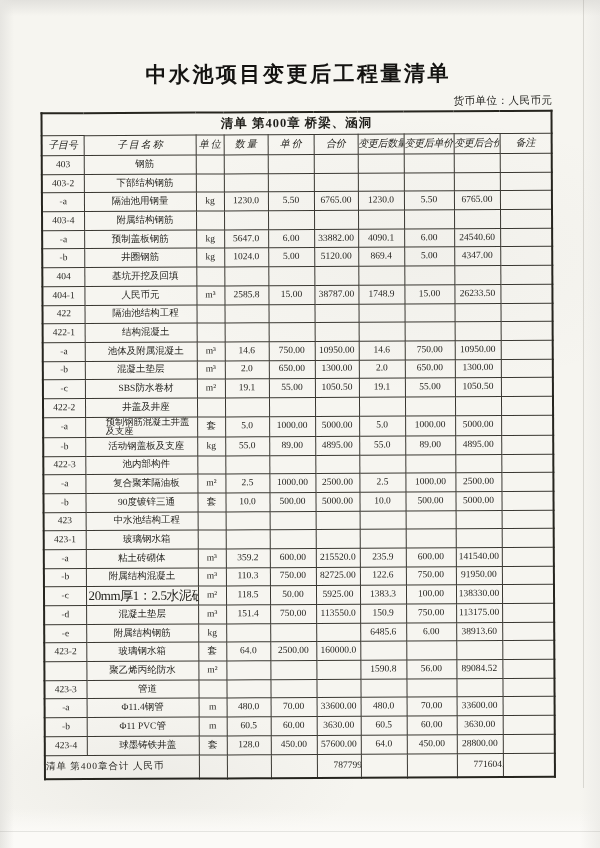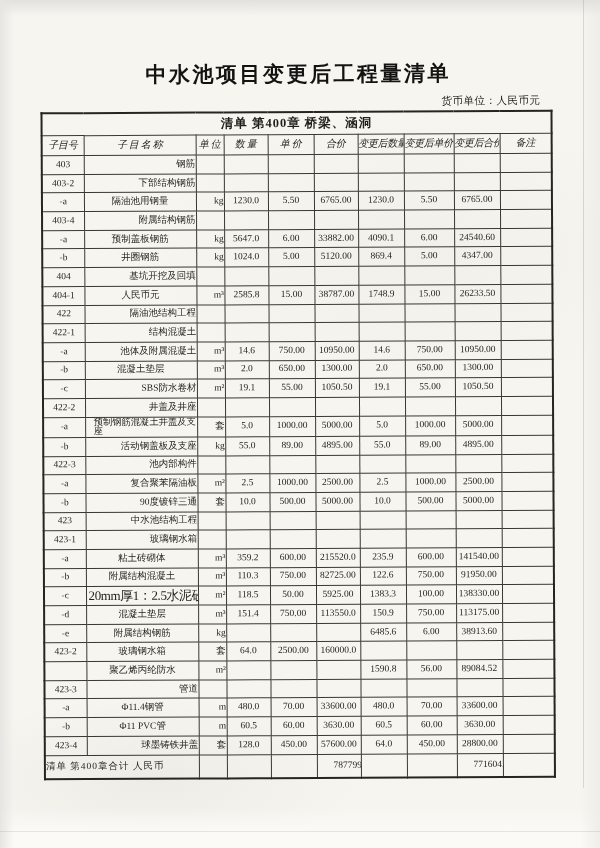--- a/index.html
+++ b/index.html
@@ -32,21 +32,21 @@
     position:absolute;left:0;top:0;width:600px;
     transform:rotate(-0.3deg);
     transform-origin:300px 400px;
   }
   .doc-title{
     position:absolute;left:0;top:60px;width:600px;
     text-align:center;font-size:21px;font-weight:bold;
     letter-spacing:2.5px;color:#141311;
   }
   .currency-note{
-    position:absolute;top:95px;right:58px;
+    position:absolute;top:95px;right:46px;
     font-size:10.5px;letter-spacing:0.5px;color:#1e1d1a;
   }
   table.boq{
     position:absolute;left:42px;top:111px;width:510px;
     border-collapse:collapse;table-layout:fixed;
     border:2px solid #26251f;
   }
   table.boq td, table.boq th{
     border:1px solid #3a3832;
     padding:0;overflow:hidden;
@@ -58,27 +58,27 @@
     font-size:12.5px;font-weight:bold;letter-spacing:1px;
   }
   tr.head-row th{
     height:19px;text-align:center;
     font-size:10px;letter-spacing:-0.3px;white-space:nowrap;font-style:italic;
   }
   tr.data-row{height:18.7px;}
   tr.data-row td{font-size:9.5px;white-space:nowrap;}
   td.c-no{text-align:center;}
   td.c-name{text-align:center;padding:0 2px;}
-  td.c-name.left{text-align:right;padding-left:10px;margin-top:39px;}
+  td.c-name.left{text-align:center;padding-left:10px;margin-top:39px;}
   td.c-name.tight{font-size:13px;letter-spacing:-0.4px;padding-left:2px;}
   td.c-name.wrap{
-    white-space:normal;text-align:left;padding-left:8px;
+    white-space:normal;text-align:left;padding-left:20px;
     line-height:9.6px;font-size:9.3px;
   }
-  td.c-unit{text-align:right;}
+  td.c-unit{text-align:center;}
   td.c-num{text-align:center;}
   tr.total-row{height:24px;}
   tr.total-row td{font-size:9.5px;}
   td.total-label{
     font-size:12.5px;font-weight:bold;letter-spacing:1px;
     text-align:left;padding-left:14px;white-space:nowrap;
   }
   tr.total-row td.c-num{text-align:right;padding-left:16px;}
 </style>
 </head>

